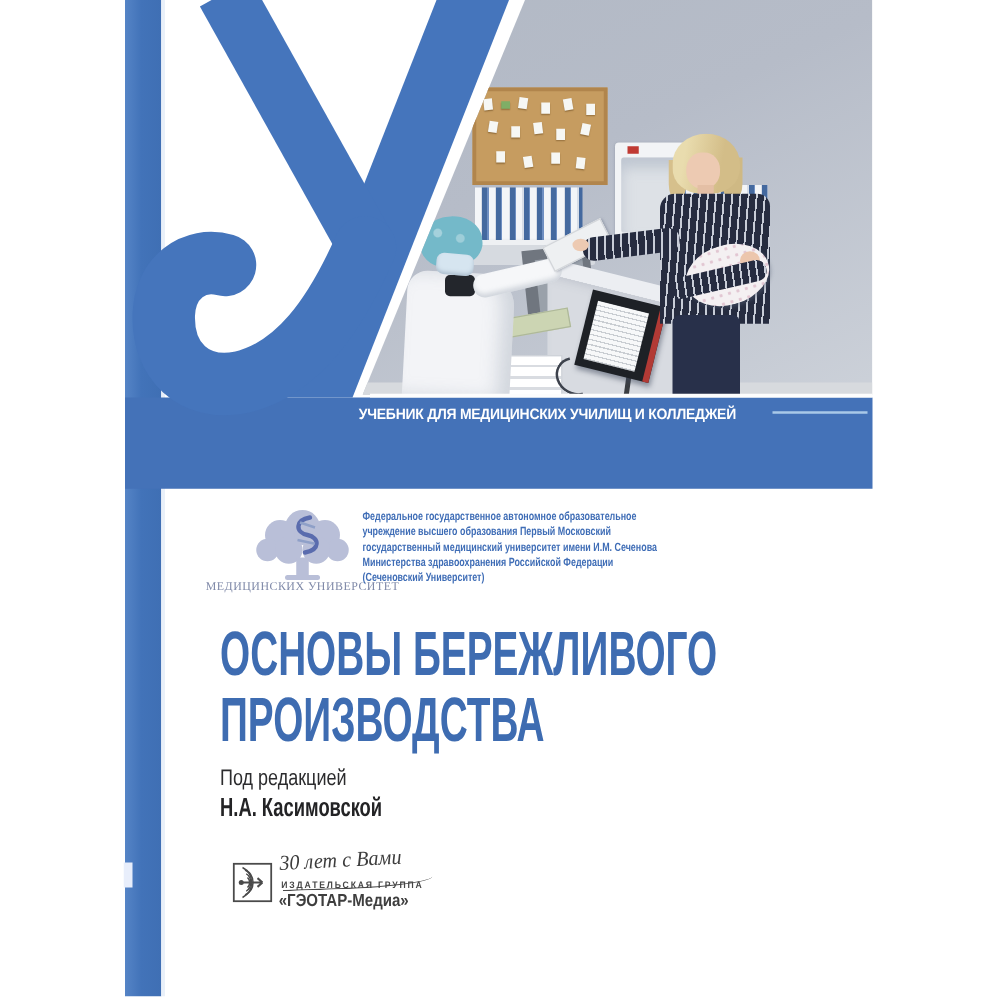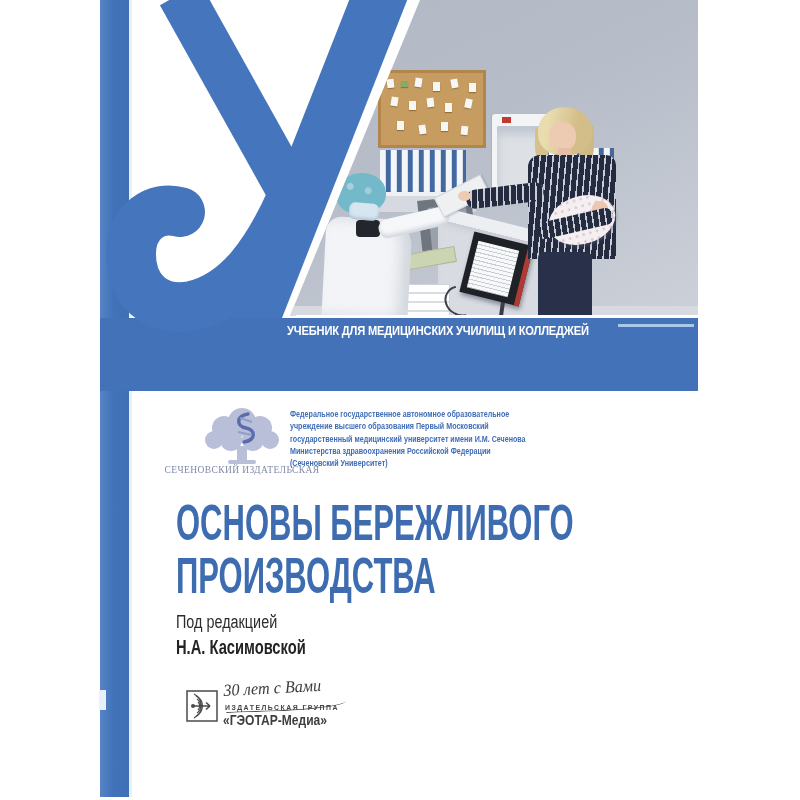--- a/index.html
+++ b/index.html
@@ -9,21 +9,21 @@
 
   
   .spine-strip{left:100px;top:0;width:29px;height:797px;
     background:linear-gradient(90deg,#5584c6 0%,#4273b9 45%,#3f6fb4 100%);}
   .spine-edge{left:129px;top:0;width:3px;height:797px;background:#e9f0f9;}
   .spine-notch{left:99px;top:690px;width:7px;height:20px;background:#e8eefb;}
 
   
   .banner-band{left:100px;top:318px;width:598px;height:73px;background:#4472b8;}
   .banner-topline{left:296px;top:315px;width:402px;height:3px;background:#fdfdfd;}
-  .banner-row{left:287px;top:324px;width:407px;display:flex;align-items:flex-start;}
+  .banner-row{left:287px;top:324px;width:407px;display:flex;align-items:center;}
   .banner-text{color:#ffffff;font-weight:bold;font-size:12px;letter-spacing:-0.2px;
     white-space:nowrap;transform:scaleX(.93);transform-origin:left center;}
   .banner-underline{flex:1;height:2.5px;background:#a9c9e8;margin:0 0 2px 6px;}
 
   
   .letter-svg{left:0;top:0;}
 
   
   .photo{left:0;top:0;width:800px;height:330px;
     clip-path:polygon(420px 0px,698px 0px,698px 316px,290px 316px);}
@@ -222,21 +222,21 @@
       <circle cx="46" cy="38" r="9"></circle>
       <circle cx="102" cy="38" r="9"></circle>
       <circle cx="63" cy="38" r="11"></circle>
       <circle cx="85" cy="38" r="11"></circle>
       <rect x="69" y="44" width="10" height="16"></rect>
       <rect x="60" y="58" width="28" height="4" rx="2"></rect>
     </g>
     <path d="M80,12 C68,14 68,24 78,26 C88,28 88,38 76,40" fill="none" stroke="#5a6cae" stroke-width="3.5" stroke-linecap="round"></path>
     <path d="M72,16 L84,20 M70,30 L84,33" stroke="#8fa0c8" stroke-width="2"></path>
   </svg>
-  <div class="abs uni-caption">СЕЧЕНОВСКИЙ ИЗДАТЕЛЬСКАЯ</div>
+  <div class="abs uni-caption">МЕДИЦИНСКИХ УНИВЕРСИТЕТ</div>
 
   <div class="abs aff">
     <div>Федеральное государственное автономное образовательное</div>
     <div>учреждение высшего образования Первый Московский</div>
     <div>государственный медицинский университет имени И.М. Сеченова</div>
     <div>Министерства здравоохранения Российской Федерации</div>
     <div>(Сеченовский Университет)</div>
   </div>
 
   <div class="abs title">

